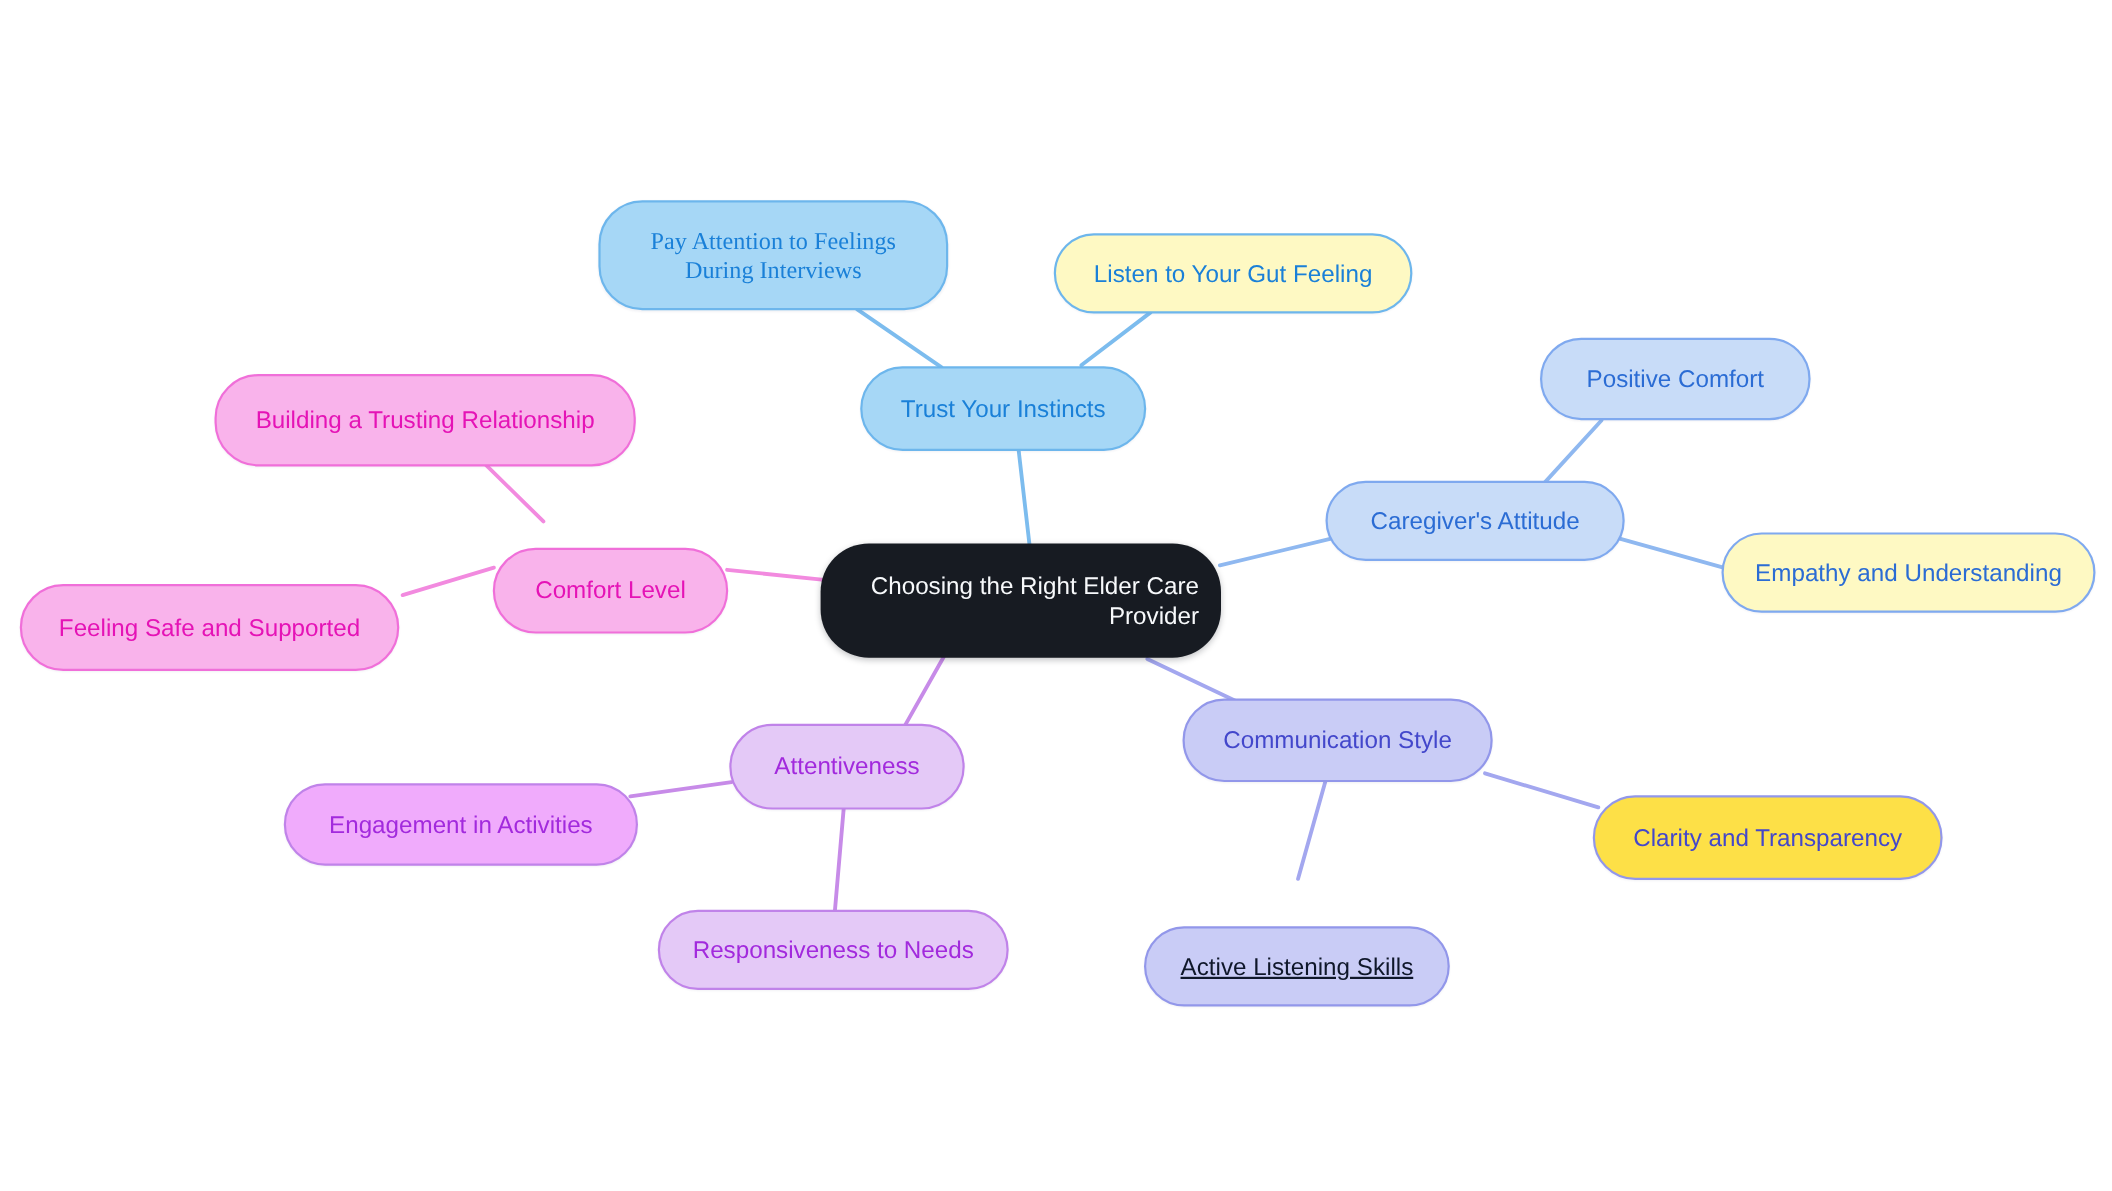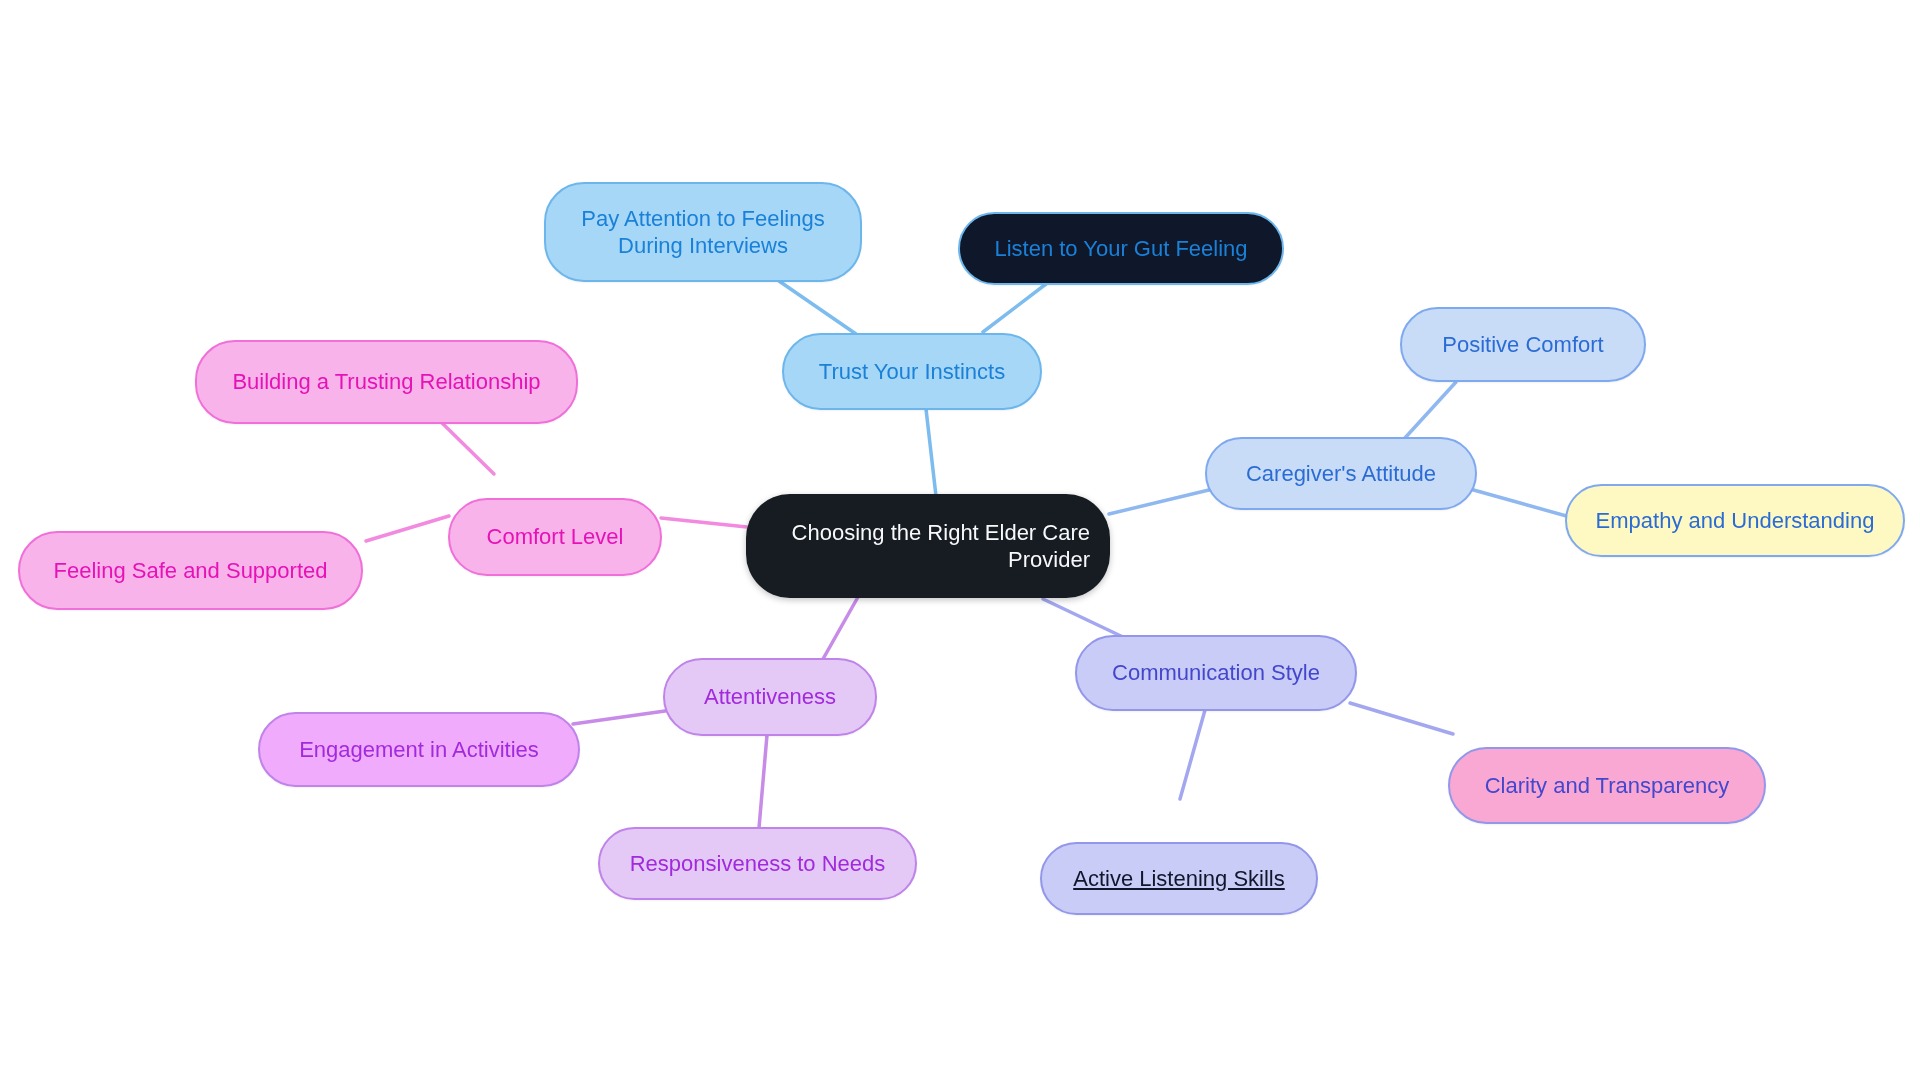--- a/index.html
+++ b/index.html
@@ -68,39 +68,39 @@
       <line x1="438" y1="419" x2="494" y2="474" stroke="#F28ADF" stroke-width="3.5" stroke-linecap="round"></line>
       <line x1="449" y1="516" x2="366" y2="541" stroke="#F28ADF" stroke-width="3.5" stroke-linecap="round"></line>
     </svg>
   <div id="nodes-layer">
       <div class="node root" style="left: 746px; top: 494px; width: 364px; height: 104px; background: rgb(23, 27, 34); border-color: rgb(23, 27, 34); color: rgb(247, 249, 251);">
         <span>Choosing the Right Elder Care Provider</span>
       </div>
       <div class="node" style="left: 782px; top: 333px; width: 260px; height: 77px; background: rgb(166, 215, 246); border-color: rgb(109, 182, 236); color: rgb(26, 128, 216);">
         <span>Trust Your Instincts</span>
       </div>
-      <div class="node" style="left: 544px; top: 182px; width: 318px; height: 100px; background: rgb(166, 215, 246); border-color: rgb(109, 182, 236); color: rgb(26, 128, 216);">
+      <div class="node" style="left: 544px; top: 182px; width: 318px; height: 100px; background: rgb(166, 215, 246); border-color: rgb(109, 182, 236); color: rgb(26, 128, 216); font-family: Liberation Serif, serif;">
         <span>Pay Attention to Feelings During Interviews</span>
       </div>
-      <div class="node" style="left: 958px; top: 212px; width: 326px; height: 73px; background: #0f172a; border-color: rgb(109, 182, 236); color: rgb(26, 128, 216);">
+      <div class="node" style="left: 958px; top: 212px; width: 326px; height: 73px; background: #fef9c3; border-color: rgb(109, 182, 236); color: rgb(26, 128, 216);">
         <span>Listen to Your Gut Feeling</span>
       </div>
       <div class="node" style="left: 1205px; top: 437px; width: 272px; height: 73px; background: rgb(200, 220, 248); border-color: rgb(127, 169, 239); color: rgb(43, 108, 212);">
         <span>Caregiver's Attitude</span>
       </div>
       <div class="node" style="left: 1400px; top: 307px; width: 246px; height: 75px; background: rgb(200, 220, 248); border-color: rgb(127, 169, 239); color: rgb(43, 108, 212);">
         <span>Positive Comfort</span>
       </div>
       <div class="node" style="left: 1565px; top: 484px; width: 340px; height: 73px; background: #fef9c3; border-color: rgb(127, 169, 239); color: rgb(43, 108, 212);">
         <span>Empathy and Understanding</span>
       </div>
       <div class="node" style="left: 1075px; top: 635px; width: 282px; height: 76px; background: rgb(201, 204, 246); border-color: rgb(146, 151, 234); color: rgb(67, 71, 203);">
         <span>Communication Style</span>
       </div>
-      <div class="node" style="left: 1448px; top: 723px; width: 318px; height: 77px; background: #f9a8d4; border-color: rgb(146, 151, 234); color: rgb(67, 71, 203); margin-top: 24px;">
+      <div class="node" style="left: 1448px; top: 723px; width: 318px; height: 77px; background: #fde047; border-color: rgb(146, 151, 234); color: rgb(67, 71, 203);">
         <span>Clarity and Transparency</span>
       </div>
       <div class="node" style="left: 1040px; top: 842px; width: 278px; height: 73px; background: rgb(201, 204, 246); border-color: rgb(146, 151, 234); color: #0f172a; text-decoration: underline;">
         <span>Active Listening Skills</span>
       </div>
       <div class="node" style="left: 663px; top: 658px; width: 214px; height: 78px; background: rgb(228, 201, 247); border-color: rgb(192, 131, 233); color: rgb(162, 42, 221); text-align: right;">
         <span>Attentiveness</span>
       </div>
       <div class="node" style="left: 258px; top: 712px; width: 322px; height: 75px; background: #f0abfc; border-color: rgb(192, 131, 233); color: rgb(162, 42, 221);">
         <span>Engagement in Activities</span>

